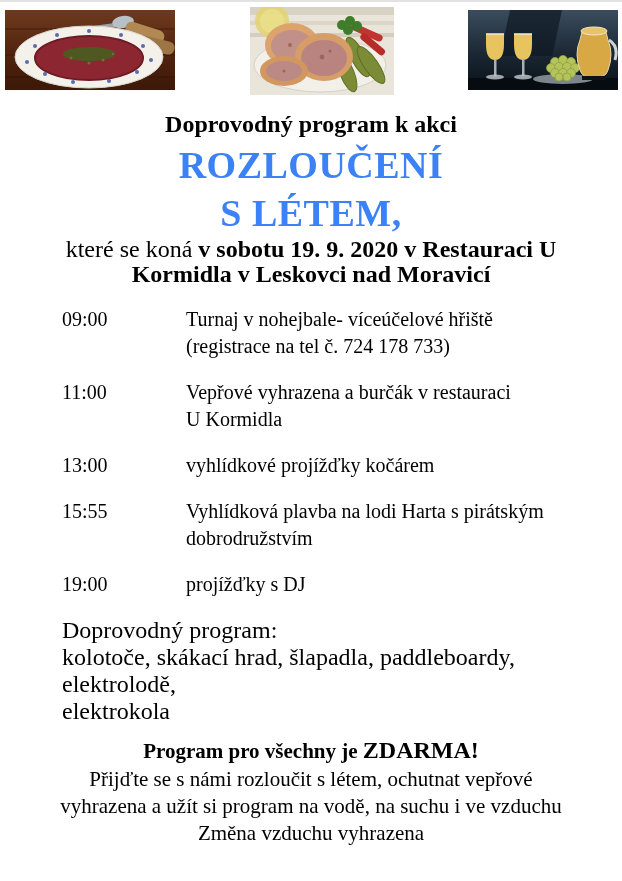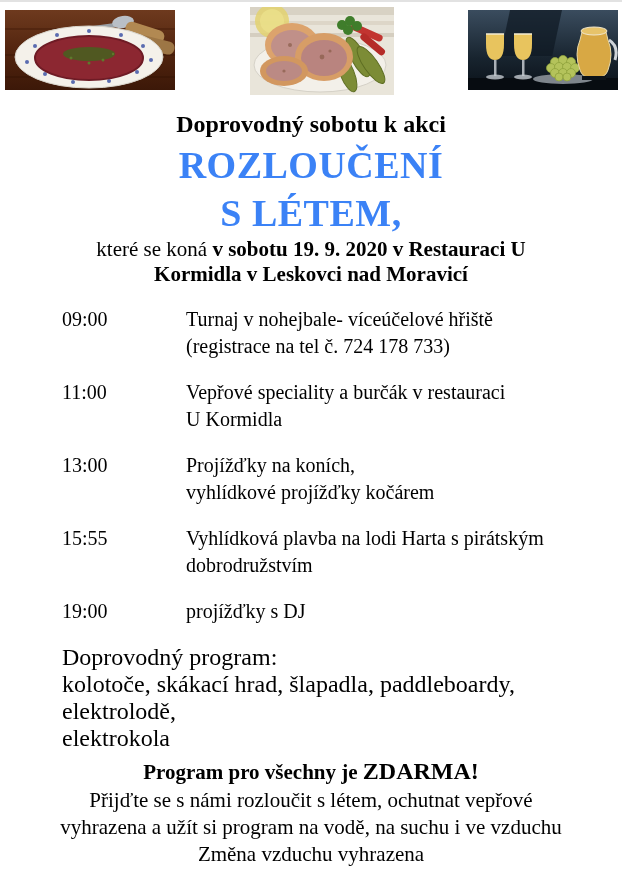--- a/index.html
+++ b/index.html
@@ -26,35 +26,35 @@
   .kicker {
     margin-top: 14px; text-align: center;
     font-weight: bold; font-size: 24px; line-height: 30px;
   }
   .event-title {
     margin-top: 2px; text-align: center;
     color: #3b82f6; font-weight: bold;
     font-size: 38px; line-height: 48px; letter-spacing: 0.5px;
   }
   .subtitle {
-    text-align: center; font-size: 21px; line-height: 25px;
+    text-align: center; font-size: 24px; line-height: 25px;
   }
   .b { font-weight: bold; }
 
   
   .schedule { margin-top: 19px; font-size: 20px; line-height: 27px; }
   .sched-row { display: flex; margin-bottom: 19px; gap: 16px; }
   .sched-time { margin-left: 62px; width: 108px; flex: 0 0 108px; }
   .sched-desc { flex: 1; padding-right: 28px; }
 
   
   .extras { margin-left: 62px; font-size: 24px; line-height: 27px; }
 
   
-  .footer { margin-top: 5px; text-align: center; font-size: 21px; line-height: 27px; }
+  .footer { margin-top: 11px; text-align: center; font-size: 21px; line-height: 27px; }
   .free   { font-weight: bold; line-height: 29px; }
   .zdarma { font-size: 24px; }
 </style>
 </head>
 <body>
 
 <div class="page">
 
   <div class="top-edge"></div>
 
@@ -181,21 +181,21 @@
         <g>
           <path d="M141 30 q10 6 6 20 " stroke="#cfd4d9" stroke-width="3" fill="none"></path>
           <path d="M114 22 l24 0 l2 8 q6 14 0 30 q-2 8 -14 8 q-12 0 -14 -8 q-6 -16 0 -30 z" fill="#d8a844" stroke="#e9d9a8" stroke-width="1"></path>
           <ellipse cx="126" cy="21" rx="13" ry="4" fill="#e7c36a" stroke="#f0e6cc" stroke-width="1"></ellipse>
           <rect x="114" y="66" width="24" height="4" fill="#0d1318"></rect>
         </g>
       </svg>
     </span>
   </div>
 
-  <div class="kicker">Doprovodný sobotu k akci</div>
+  <div class="kicker">Doprovodný program k akci</div>
 
   <div class="event-title">
     <div>ROZLOUČENÍ</div>
     <div>S LÉTEM,</div>
   </div>
 
   <div class="subtitle">
     <div class="sub-line">
       <span>které se koná</span>
       <span class="b">v sobotu 19. 9. 2020 v Restauraci U</span>
@@ -207,28 +207,27 @@
     <div class="sched-row">
       <div class="sched-time">09:00</div>
       <div class="sched-desc">
         <div>Turnaj v nohejbale- víceúčelové hřiště</div>
         <div>(registrace na tel č. 724 178 733)</div>
       </div>
     </div>
     <div class="sched-row">
       <div class="sched-time">11:00</div>
       <div class="sched-desc">
-        <div>Vepřové speciality a burčák v restauraci</div>
+        <div>Vepřové vyhrazena a burčák v restauraci</div>
         <div>U Kormidla</div>
       </div>
     </div>
     <div class="sched-row">
       <div class="sched-time">13:00</div>
       <div class="sched-desc">
-        <div>Projížďky na koních,</div>
         <div>vyhlídkové projížďky kočárem</div>
       </div>
     </div>
     <div class="sched-row">
       <div class="sched-time">15:55</div>
       <div class="sched-desc">
         <div>Vyhlídková plavba na lodi Harta s pirátským</div>
         <div>dobrodružstvím</div>
       </div>
     </div>

